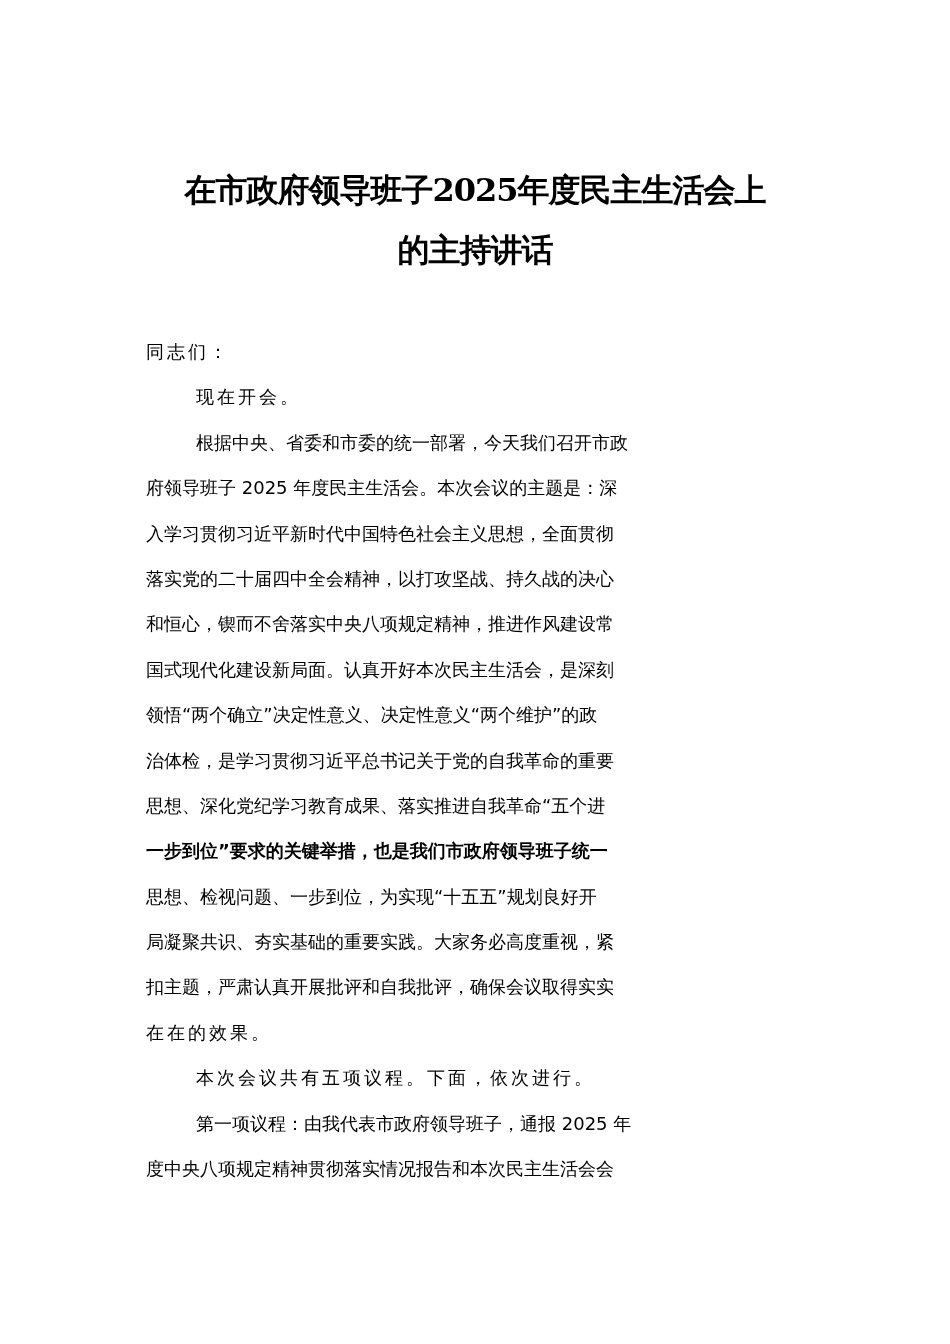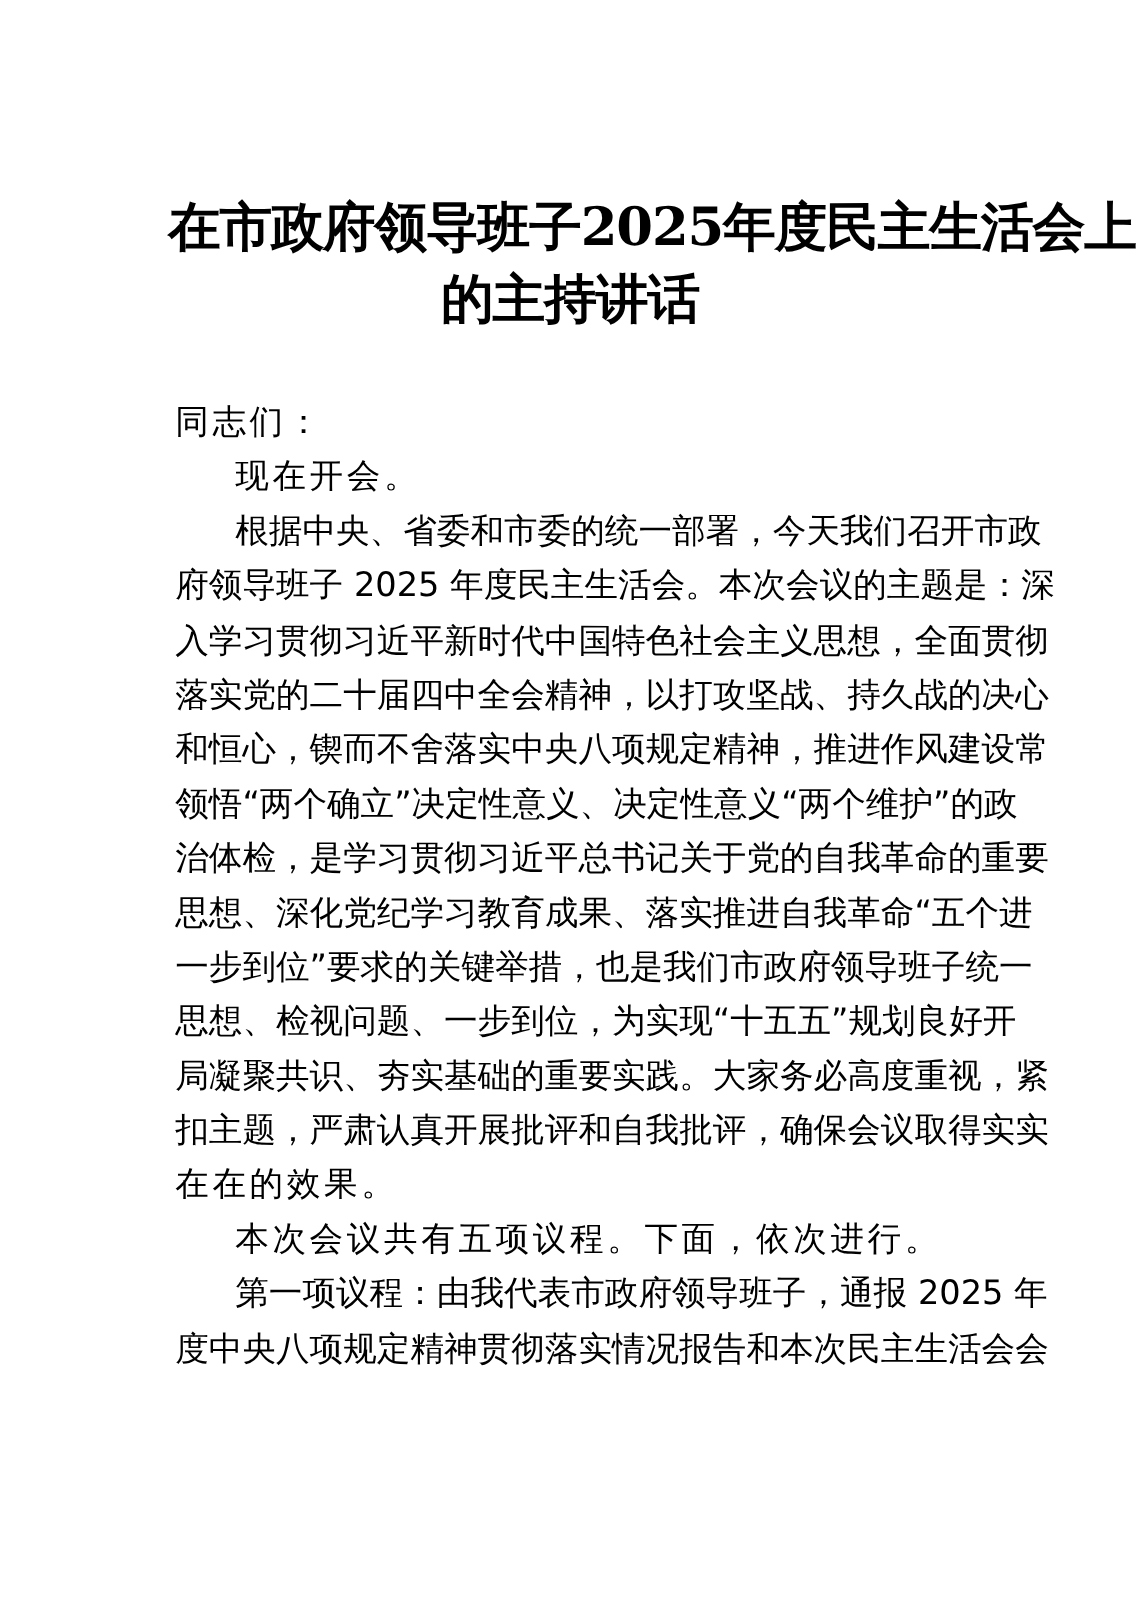--- a/index.html
+++ b/index.html
@@ -24,35 +24,35 @@
       background: #ffffff;
     }
     .title {
       position: absolute;
       left: 140px;
       width: 670px;
       top: 160px;
       text-align: center;
       font-family: "DejaVu Serif", "Liberation Serif", serif;
       font-weight: bold;
-      font-size: 44px;
+      font-size: 32px;
       line-height: 60px;
       letter-spacing: -1px;
     }
     .title-line {
       display: block;
       white-space: nowrap;
     }
     .body-text {
       position: absolute;
       left: 146px;
       top: 329px;
       width: 662px;
       font-family: "DejaVu Sans", "Liberation Sans", sans-serif;
-      font-size: 28px;
+      font-size: 18px;
       line-height: 45.4px;
     }
     .line {
       display: block;
       white-space: nowrap;
       height: 45.4px;
       text-align: justify;
       text-align-last: justify;
       letter-spacing: 0px;
     }
@@ -82,24 +82,25 @@
 
   <div class="body-text">
     <span class="line short">同志们：</span>
     <div id="lines-container">
         <span class="line indent short">现在开会。</span>
         <span class="line indent full" style="letter-spacing: 0px; text-align-last: left; display: block;">根据中央、省委和市委的统一部署，今天我们召开市政</span>
         <span class="line full" style="letter-spacing: 0px; text-align-last: left; display: block;">府领导班子 2025 年度民主生活会。本次会议的主题是：深</span>
         <span class="line full" style="letter-spacing: 0px; text-align-last: left; display: block;">入学习贯彻习近平新时代中国特色社会主义思想，全面贯彻</span>
         <span class="line full" style="letter-spacing: 0px; text-align-last: left; display: block;">落实党的二十届四中全会精神，以打攻坚战、持久战的决心</span>
         <span class="line full" style="letter-spacing: 0px; text-align-last: left; display: block;">和恒心，锲而不舍落实中央八项规定精神，推进作风建设常</span>
+        <span class="line full" style="letter-spacing: 0px; text-align-last: left; display: block;">国式现代化建设新局面。认真开好本次民主生活会，是深刻</span>
         <span class="line full" style="letter-spacing: 0px; text-align-last: left; display: block;">领悟“两个确立”决定性意义、决定性意义“两个维护”的政</span>
         <span class="line full" style="letter-spacing: 0px; text-align-last: left; display: block;">治体检，是学习贯彻习近平总书记关于党的自我革命的重要</span>
         <span class="line full" style="letter-spacing: 0px; text-align-last: left; display: block;">思想、深化党纪学习教育成果、落实推进自我革命“五个进</span>
-        <span class="line full" style="letter-spacing: 0px; text-align-last: left; display: block;">一步到位”要求的关键举措，也是我们市政府领导班子统一</span>
+        <span class="line full" style="letter-spacing: 0px; text-align-last: left; display: block; font-weight: bold;">一步到位”要求的关键举措，也是我们市政府领导班子统一</span>
         <span class="line full" style="letter-spacing: 0px; text-align-last: left; display: block;">思想、检视问题、一步到位，为实现“十五五”规划良好开</span>
         <span class="line full" style="letter-spacing: 0px; text-align-last: left; display: block;">局凝聚共识、夯实基础的重要实践。大家务必高度重视，紧</span>
         <span class="line full" style="letter-spacing: 0px; text-align-last: left; display: block;">扣主题，严肃认真开展批评和自我批评，确保会议取得实实</span>
         <span class="line short">在在的效果。</span>
         <span class="line indent short">本次会议共有五项议程。下面，依次进行。</span>
         <span class="line indent full" style="letter-spacing: 0px; text-align-last: left; display: block;">第一项议程：由我代表市政府领导班子，通报 2025 年</span>
         <span class="line full" style="letter-spacing: 0px; text-align-last: left; display: block;">度中央八项规定精神贯彻落实情况报告和本次民主生活会会</span>
       </div>
   </div>
 </div>

